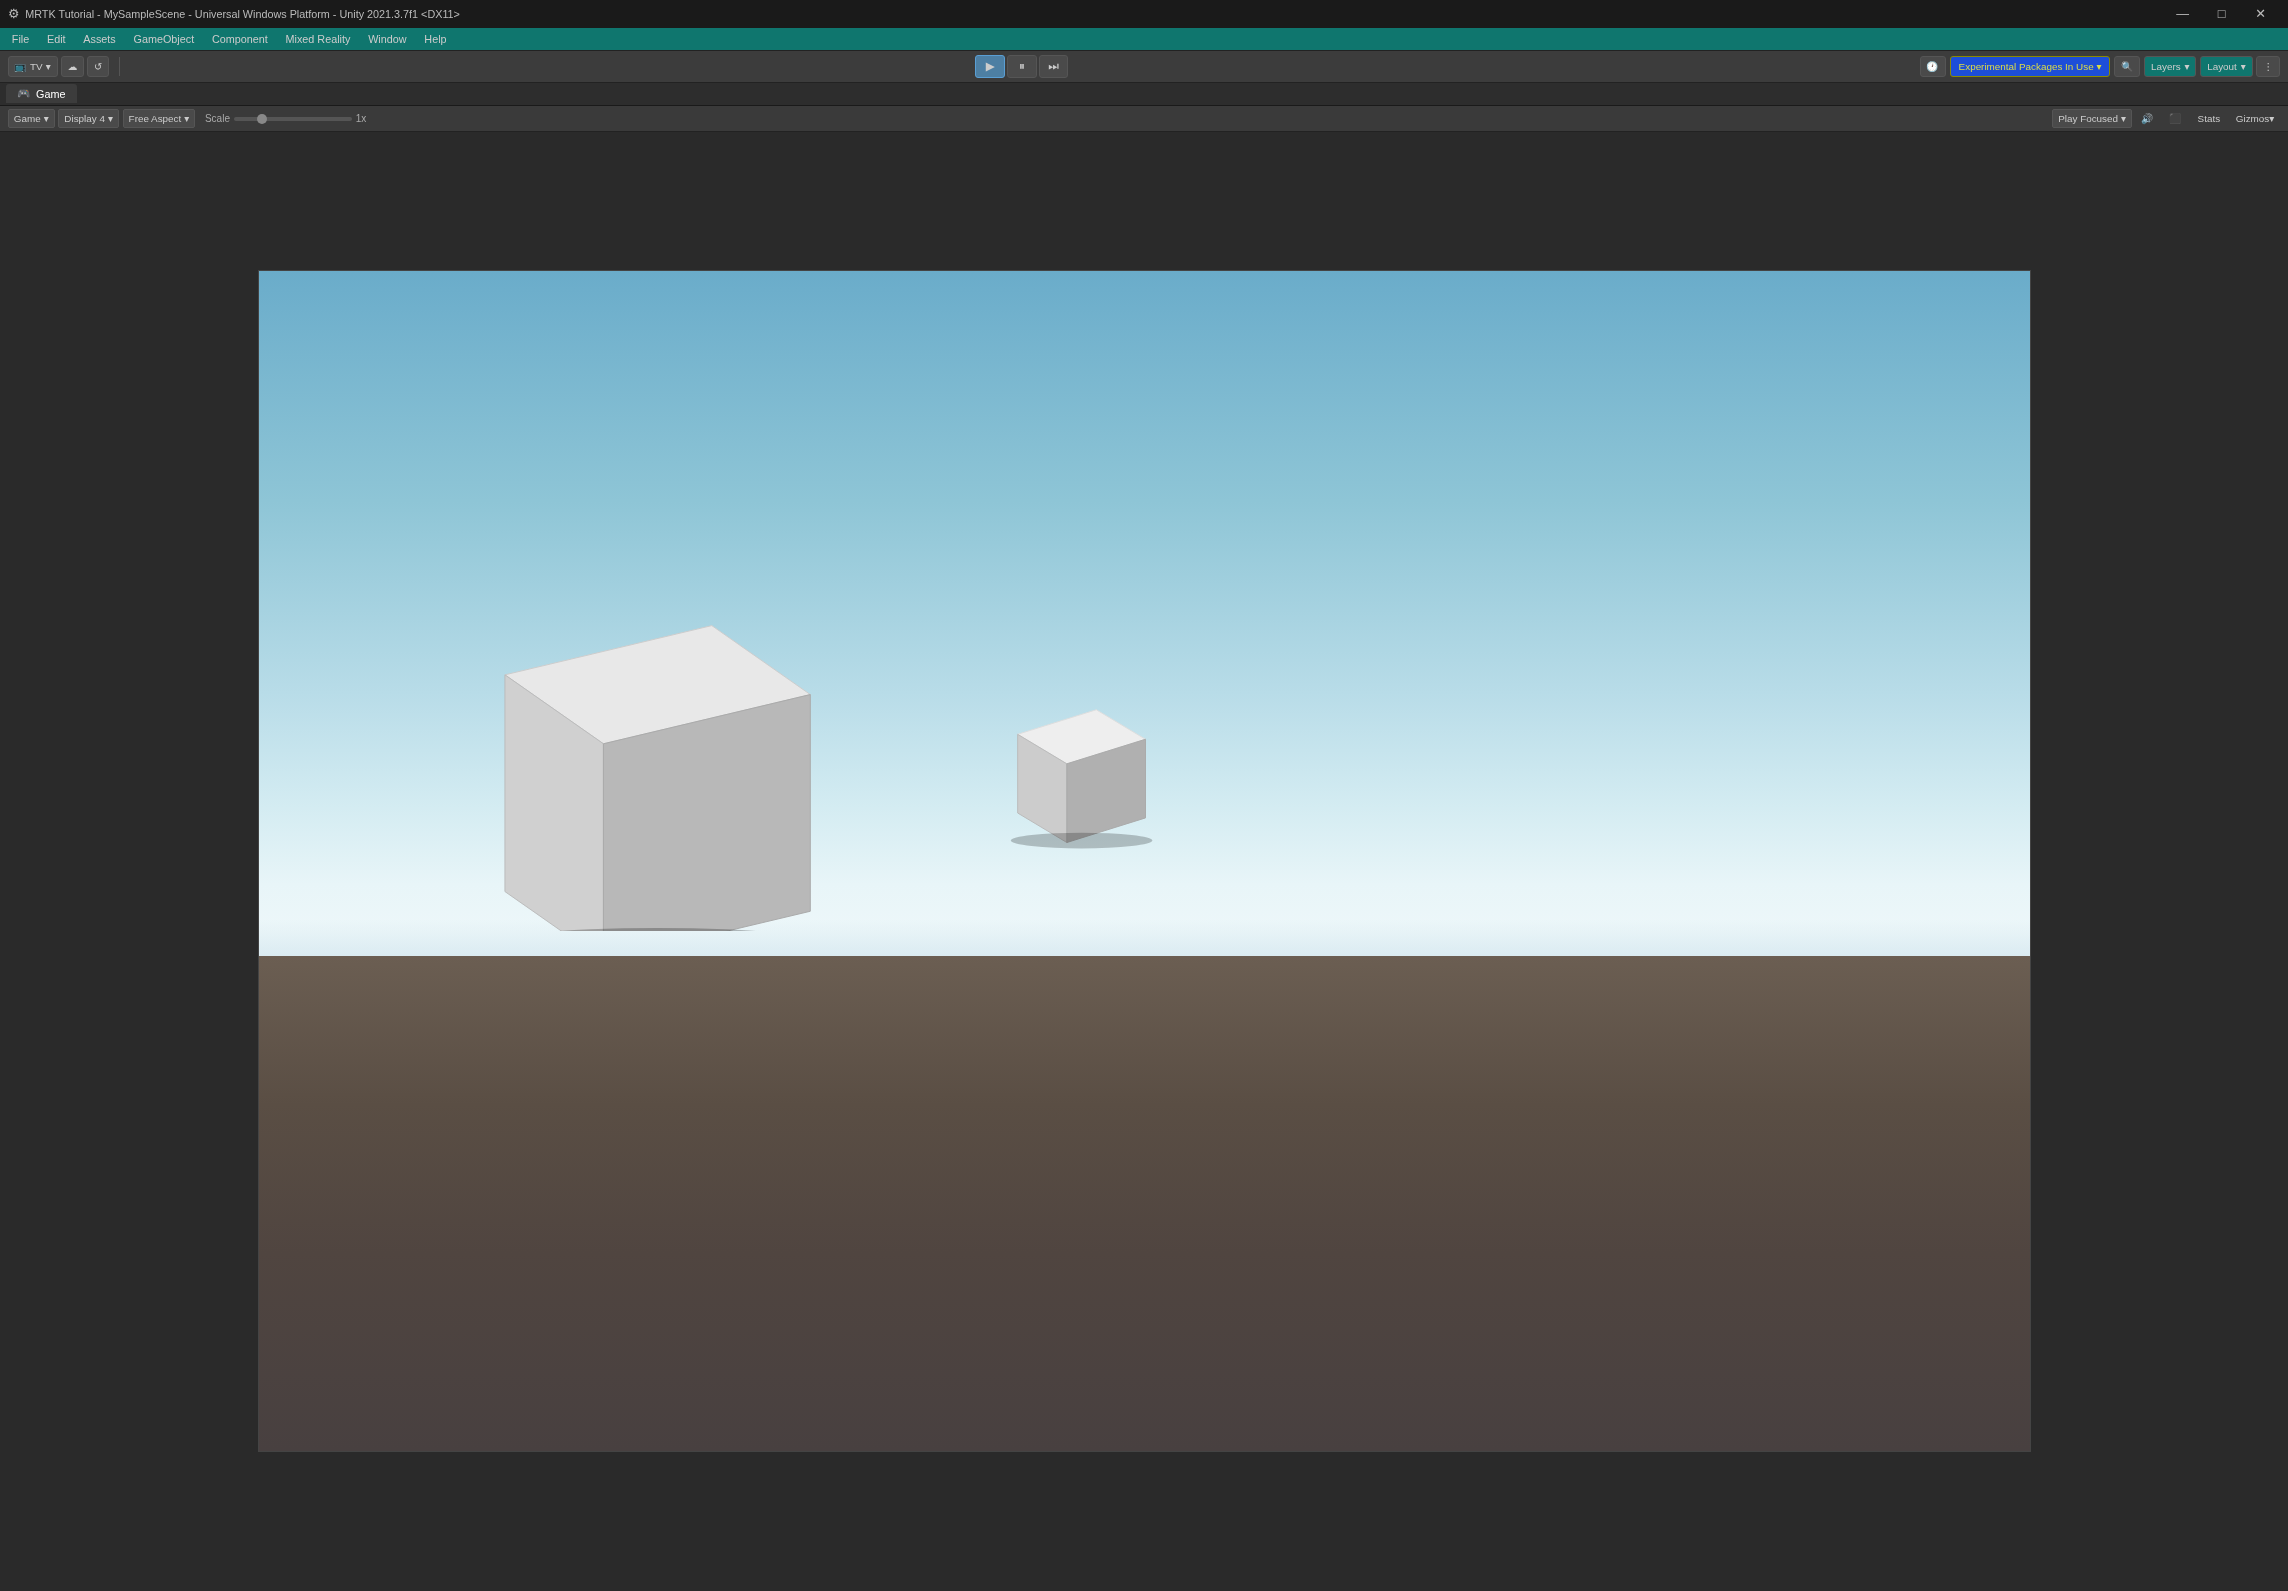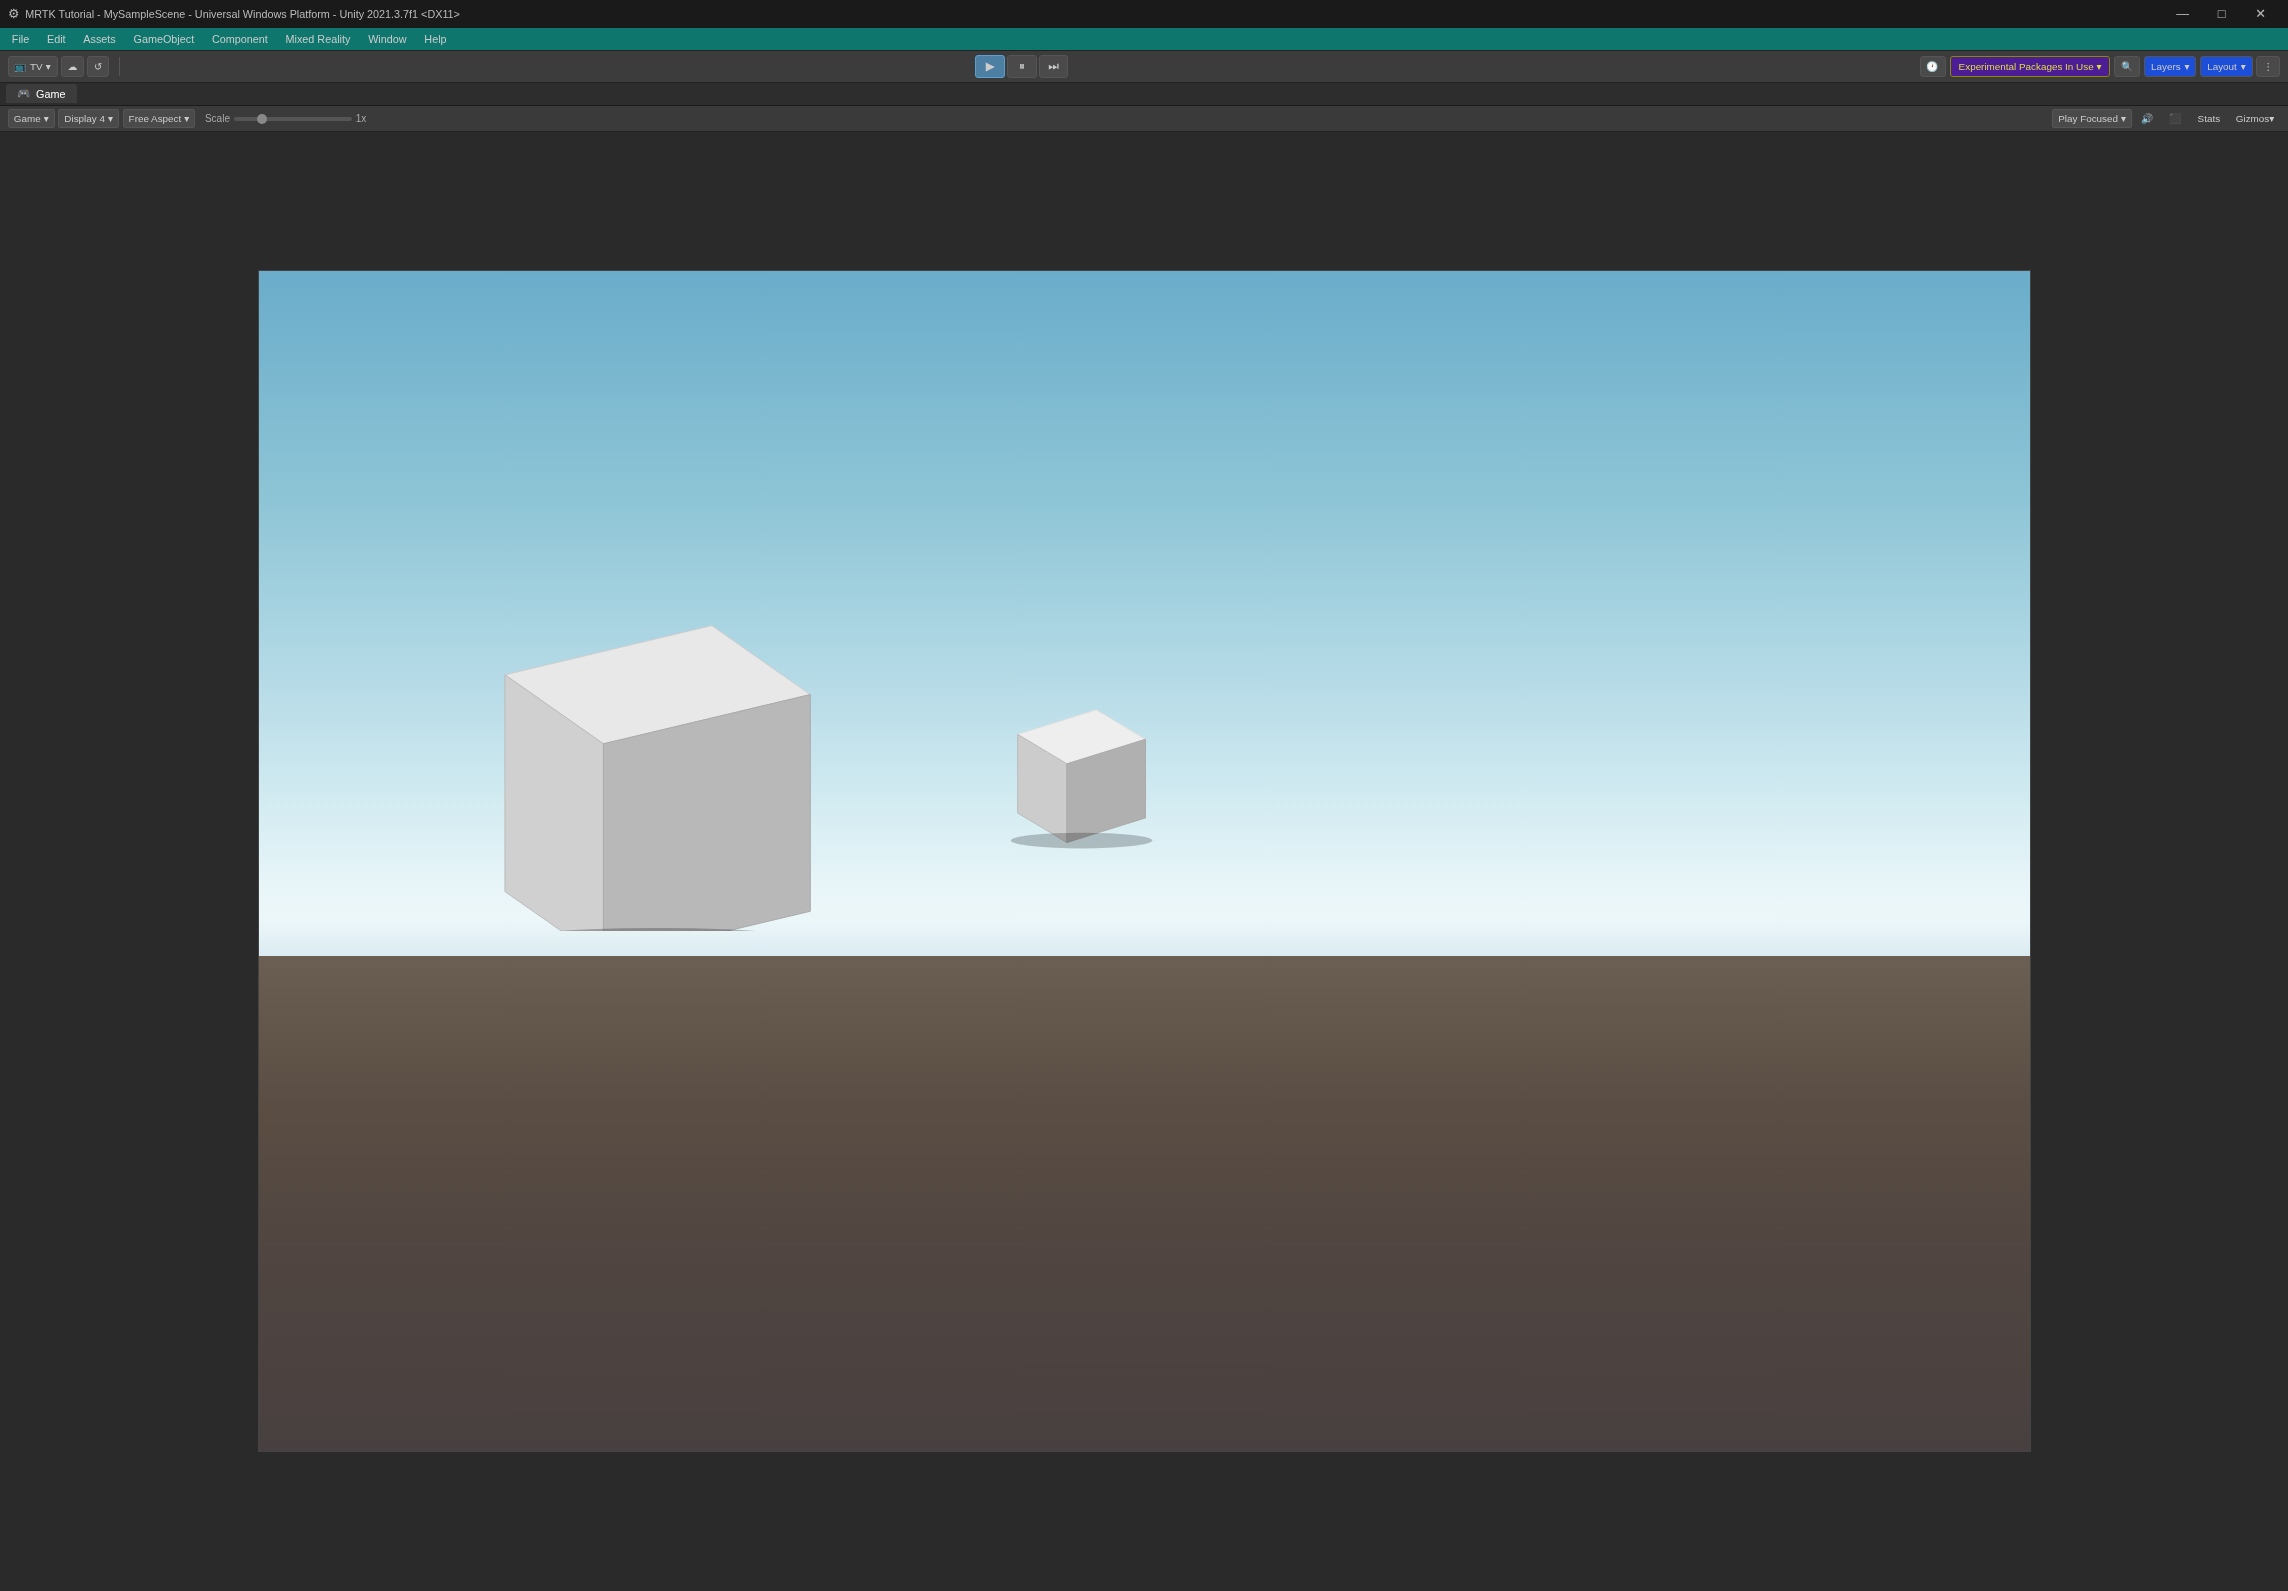--- a/index.html
+++ b/index.html
@@ -123,34 +123,34 @@
     }
     .play-btn.active-play { background: #4d7fa3; border-color: #5a9fd4; }
 
     
     #toolbar-right {
       display: flex;
       align-items: center;
       gap: 3.9px;
     }
     .toolbar-dropdown {
-      background: #1d4ed8;
+      background: #0f766e;
       border: 1px solid #555;
       color: #ccc;
       padding: 2px 5.9px;
       border-radius: 3px;
       cursor: pointer;
       font-size: 9.9px;
       height: 21.7px;
       display: flex;
       align-items: center;
       gap: 3.9px;
     }
     .experimental-pkg {
-      background: #4c1d95;
+      background: #1d4ed8;
       border: 1px solid #8a8a00;
       color: #dddd44;
       padding: 2px 7.9px;
       border-radius: 3px;
       font-size: 9.9px;
       height: 21.7px;
       display: flex;
       align-items: center;
       gap: 3.9px;
     }

